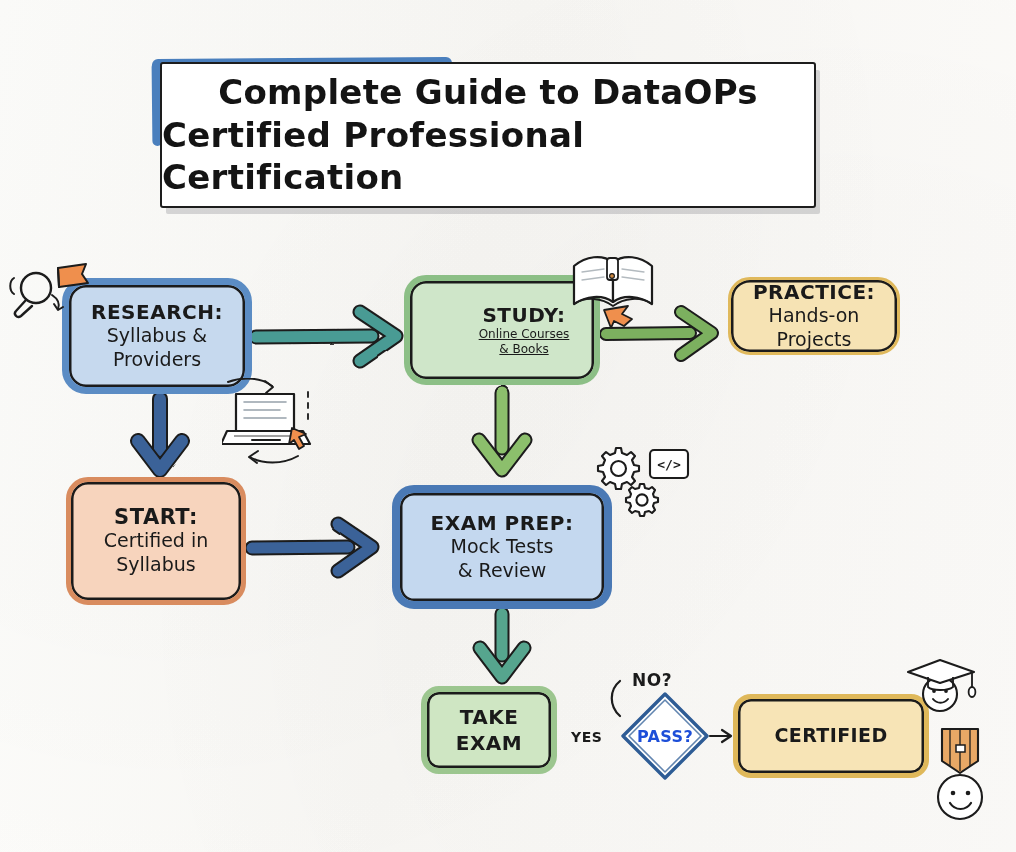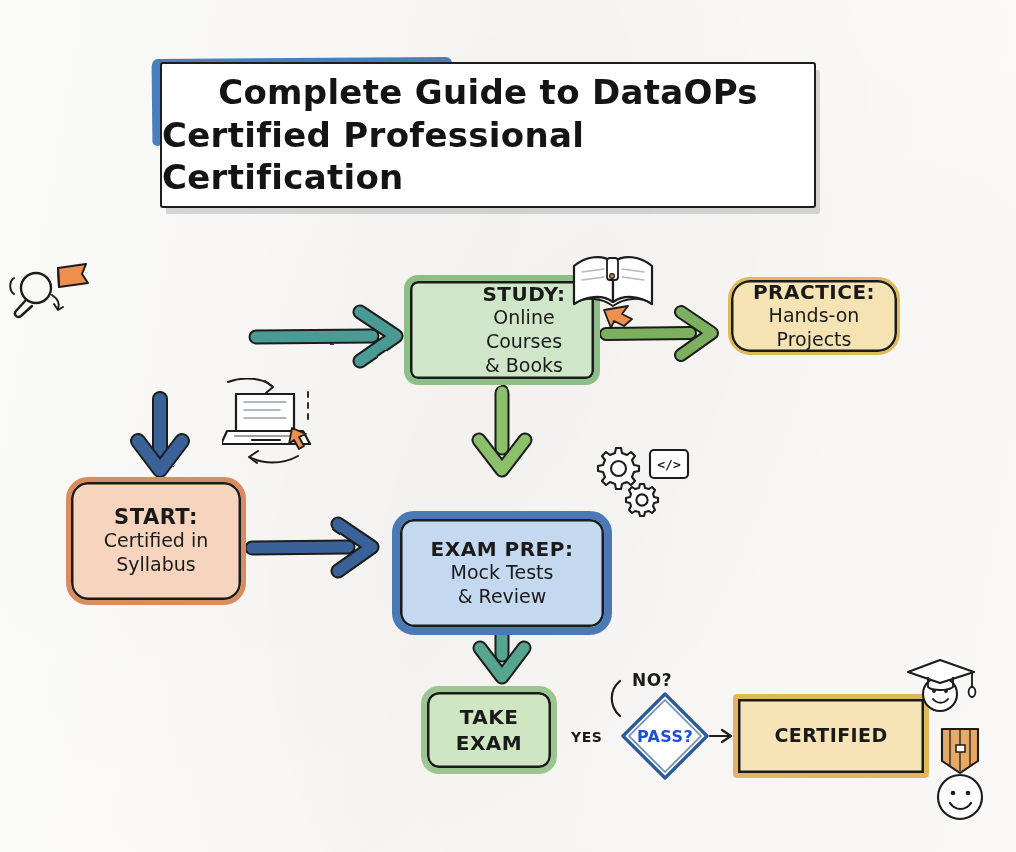--- a/index.html
+++ b/index.html
@@ -113,26 +113,26 @@
     border-radius: 24px;
     box-shadow: inset 0 0 0 2.5px #1b1b1b;
   }
   #node-research .ttl { font-size: 20px; }
   #node-research .sub { font-size: 19px; line-height: 1.25; }
 
   #node-study {
     left: 404px; top: 275px; width: 196px; height: 110px;
     background: #cfe6c9;
     border: 6px solid #8cbf86;
-    border-radius: 14px;
+    border-radius: 22px;
     box-shadow: inset 0 0 0 2.5px #1b1b1b;
     padding-left: 44px;
   }
   #node-study .ttl { font-size: 20px; }
-  #node-study .sub { font-size: 19px; line-height: 1.25; }
+  #node-study .sub { font-size: 12px; line-height: 1.25; text-decoration: underline; }
 
   #node-practice {
     left: 728px; top: 277px; width: 172px; height: 78px;
     background: #f6e3b4;
     border: 5px solid #e0b košt;
     border-color: #e0b95c;
     border-radius: 22px;
     box-shadow: inset 0 0 0 2.5px #1b1b1b;
   }
   #node-practice .ttl { font-size: 20px; }
@@ -147,39 +147,38 @@
   }
   #node-start .ttl { font-size: 21px; }
   #node-start .sub { font-size: 19px; line-height: 1.25; }
 
   #node-examprep {
     left: 392px; top: 485px; width: 220px; height: 124px;
     background: #c4d8ef;
     border: 8px solid #4a79b5;
     border-radius: 22px;
     box-shadow: inset 0 0 0 2.5px #1b1b1b;
-    margin-top: 26px;
   }
   #node-examprep .ttl { font-size: 20px; }
   #node-examprep .sub { font-size: 19px; line-height: 1.25; }
 
   #node-takeexam {
     left: 421px; top: 686px; width: 136px; height: 88px;
     background: #cfe6c3;
     border: 6px solid #9cc68f;
     border-radius: 18px;
     box-shadow: inset 0 0 0 2.5px #1b1b1b;
   }
   #node-takeexam .ttl { font-size: 20px; line-height: 1.3; }
 
   #node-certified {
     left: 733px; top: 694px; width: 196px; height: 84px;
     background: #f7e4b6;
     border: 5px solid #dfb85a;
-    border-radius: 4px;
+    border-radius: 18px;
     box-shadow: inset 0 0 0 2.5px #1b1b1b;
   }
   #node-certified .ttl { font-size: 19px; line-height: 1.35; letter-spacing: 0.4px; }
 
   
   #node-pass {
     position: absolute;
     left: 621px; top: 692px;
     width: 88px; height: 88px;
     z-index: 3;
@@ -295,20 +294,25 @@
     </g>
   </svg>
 
   <div id="title-accent"></div>
   <div id="title-accent-left"></div>
   <div id="title-banner">
     <div class="tline">Complete Guide to DataOPs</div>
     <div class="tline">Certified Professional Certification</div>
   </div>
 
+  <div class="node box" id="node-research">
+    <div class="ttl">RESEARCH:</div>
+    <div class="sub">Syllabus &amp;</div>
+    <div class="sub">Providers</div>
+  </div>
 
   <div class="node box" id="node-study">
     <div class="ttl">STUDY:</div>
     <div class="sub">Online Courses</div>
     <div class="sub">&amp; Books</div>
   </div>
 
   <div class="node box" id="node-practice">
     <div class="ttl">PRACTICE:</div>
     <div class="sub">Hands-on</div>

